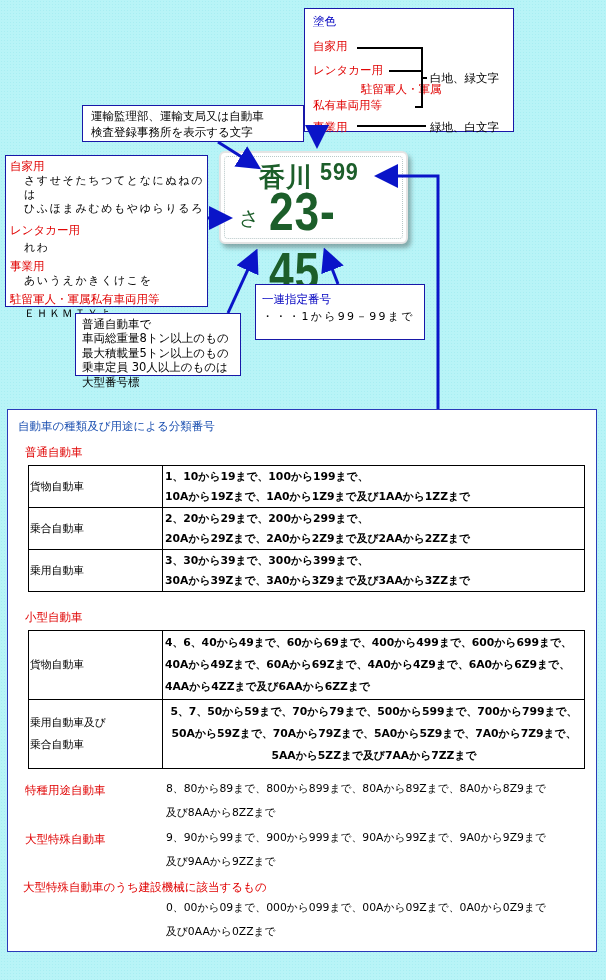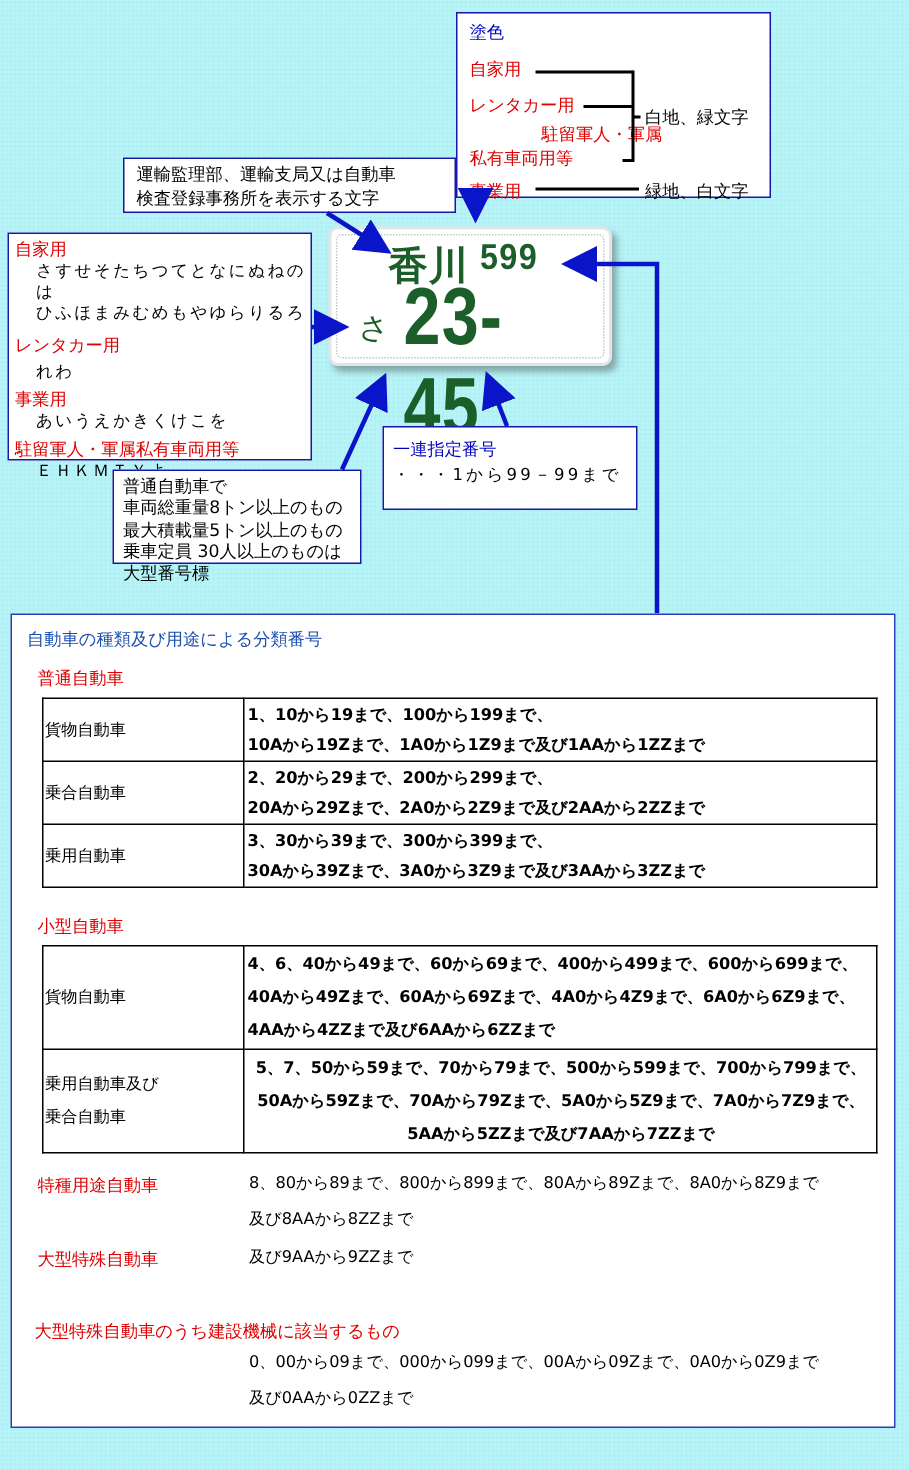--- a/index.html
+++ b/index.html
@@ -202,20 +202,21 @@
     </table>
 
   <div class="sec" style="top:373px;">特種用途自動車</div>
   <div class="row-txt" style="left:158px;top:367px;">
     <div>8、80から89まで、800から899まで、80Aから89Zまで、8A0から8Z9まで</div>
     <div>及び8AAから8ZZまで</div>
   </div>
 
   <div class="sec" style="top:422px;">大型特殊自動車</div>
   <div class="row-txt" style="left:158px;top:416px;">
+    <div>9、90から99まで、900から999まで、90Aから99Zまで、9A0から9Z9まで</div>
     <div>及び9AAから9ZZまで</div>
   </div>
 
   <div class="sec" style="top:470px;left:15px;">大型特殊自動車のうち建設機械に該当するもの</div>
   <div class="row-txt" style="left:158px;top:486px;">
     <div>0、00から09まで、000から099まで、00Aから09Zまで、0A0から0Z9まで</div>
     <div>及び0AAから0ZZまで</div>
   </div>
 </div>
 

